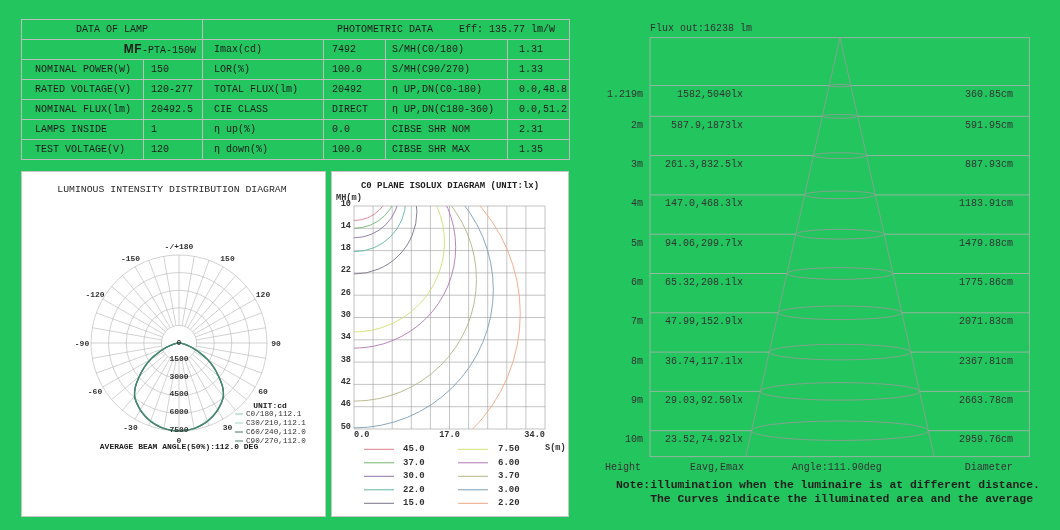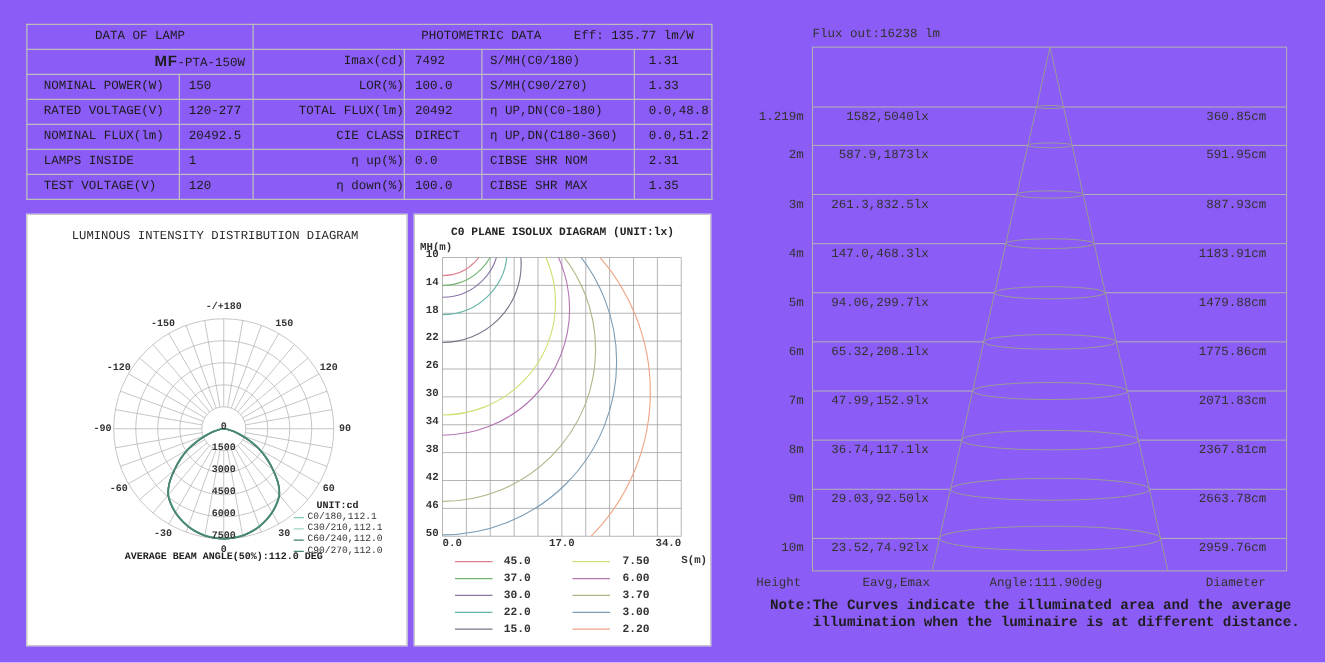--- a/index.html
+++ b/index.html
@@ -1,22 +1,22 @@
 <!DOCTYPE html>
 <html><head>
 <meta charset="utf-8">
 <style>
 html,body{margin:0;padding:0;background:#fff;}
-#page{position:relative;width:1060px;height:530px;overflow:hidden;background:#8b5cf6;font-family:"Liberation Mono","DejaVu Sans Mono",monospace;color:#1e1e1e;}
+#page{position:relative;width:1060px;height:530px;overflow:hidden;background:#22c55e;font-family:"Liberation Mono","DejaVu Sans Mono",monospace;color:#1e1e1e;}
 #lamp-table{position:absolute;left:21px;top:19px;border-collapse:collapse;table-layout:fixed;width:548px;}
 #lamp-table td{border:1px solid #bdbdbd;height:19px;padding:0;font-size:10px;line-height:19px;white-space:nowrap;overflow:hidden;color:#1c1c1c;}
 #lamp-table td.hdr-left{text-align:center;}
 #lamp-table td.hdr-right{text-indent:134px;}
 .eff{margin-left:26px;}
-.c1{text-indent:13px;} .c2{text-indent:7px;} .c3{text-indent:11px;text-align:right;} .c4{text-indent:8px;} .c5{text-indent:6px;} .c6{text-indent:11px;}
+.c1{text-indent:13px;} .c2{text-indent:7px;} .c3{text-indent:11px;} .c4{text-indent:8px;} .c5{text-indent:6px;} .c6{text-indent:11px;}
 .c6.small{font-size:8px;}
 .model-split{display:flex;height:19px;}
 .model-label{width:67px;box-sizing:border-box;border-right:7px solid #a21caf;text-indent:13px;margin-top:30px;}
 .model-value{flex:1;text-align:right;padding-right:6px;box-sizing:border-box;}
 .brand{font-family:"Liberation Sans","DejaVu Sans",sans-serif;font-weight:bold;font-size:12px;letter-spacing:0.5px;text-align:right;}
 .panel{position:absolute;border:1px solid #c6c6c6;box-sizing:border-box;background:#fff;}
 #polar-panel{left:21px;top:171px;width:305px;height:346px;}
 #isolux-panel{left:331px;top:171px;width:238px;height:346px;}
 svg.chart{position:absolute;overflow:visible;}
 #polar-svg{left:21px;top:171px;}
@@ -346,17 +346,17 @@
       <text x="1013" y="439.7" class="st st-cone" text-anchor="end" dominant-baseline="central">2959.76cm</text>
       <text x="605" y="467.3" class="st st-cone" dominant-baseline="central">Height</text>
       <text x="717" y="467.3" class="st st-cone" text-anchor="middle" dominant-baseline="central">Eavg,Emax</text>
       <text x="836.7" y="467.3" class="st st-cone" text-anchor="middle" dominant-baseline="central">Angle:111.90deg</text>
       <text x="988.7" y="467.3" class="st st-cone" text-anchor="middle" dominant-baseline="central">Diameter</text>
     </svg>
 
   <div id="note">
     <span>Note:</span>
     <span class="note-lines">
+      <span>illumination when the luminaire is at different distance.</span>
       <span>The Curves indicate the illuminated area and the average</span>
-      <span>illumination when the luminaire is at different distance.</span>
     </span>
   </div>
 </div>
 
 </body></html>

